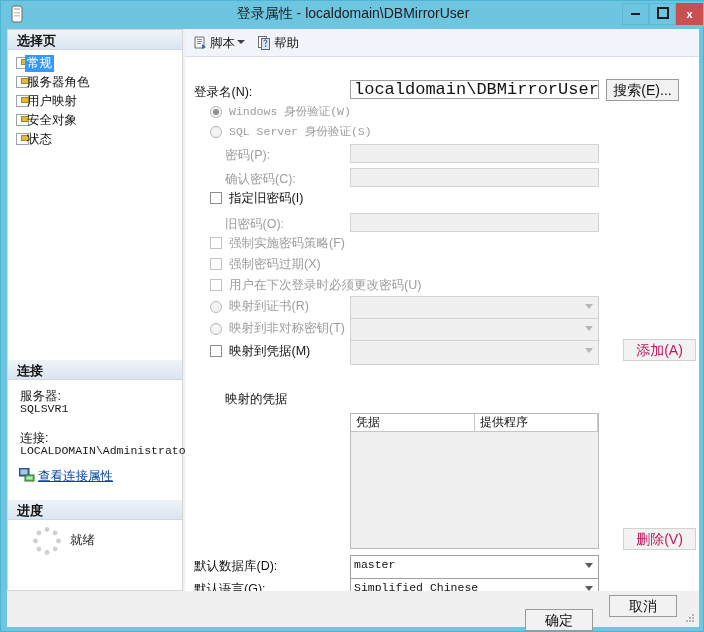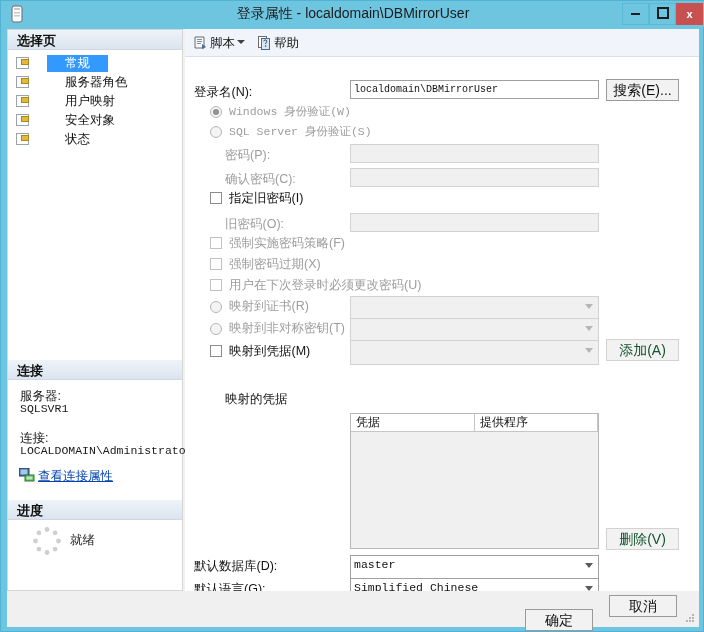--- a/index.html
+++ b/index.html
@@ -136,22 +136,22 @@
     content: "";
     position: absolute;
     left: 4px; top: 1px;
     width: 8px; height: 6px;
     background: #e2b93b;
     border: 1px solid #a88a20;
     box-sizing: border-box;
   }
   .page-item .pg-label {
     position: absolute;
-    left: 31px; top: 0px;
-    padding: 0 18px;
+    left: 9px; top: 0px;
+    padding: 0 2px;
     text-align: right;
   }
   .page-item.selected .pg-label {
     background: #3399ff;
     color: #ffffff;
   }
 
   .conn-line {
     position: absolute;
     left: 12px;
@@ -255,21 +255,21 @@
   }
   .lbl.dim { color: #9d9d9d; }
   .lbl.mono { font-family: "Liberation Mono", monospace; font-size: 11.5px; }
 
   .tbox {
     position: absolute;
     box-sizing: border-box;
     border: 1px solid #a0a0a0;
     background: #ffffff;
     font-family: "Liberation Mono", monospace;
-    font-size: 10px;
+    font-size: 17px;
     color: #111111;
     padding: 0 3px;
     line-height: 17px;
     height: 19px;
     white-space: nowrap;
     overflow: hidden;
   }
   .tbox.disabled {
     background: #f0f0f0;
     border-color: #d2d2d2;
@@ -312,23 +312,24 @@
     background: #f2f2f2;
     font-size: 14px;
     color: #111111;
     text-align: center;
     height: 22px;
     line-height: 20px;
     white-space: nowrap;
     cursor: default;
   }
   .btn.disabled {
-    color: #14532d;
+    color: #be185d;
     border-color: #d2d2d2;
     background: #f2f2f2;
+    margin-left: 17px;
   }
 
   .radio {
     position: absolute;
     width: 12px; height: 12px;
     border-radius: 50%;
     border: 1px solid #b5b5b5;
     background: #f4f4f4;
     box-sizing: border-box;
   }

